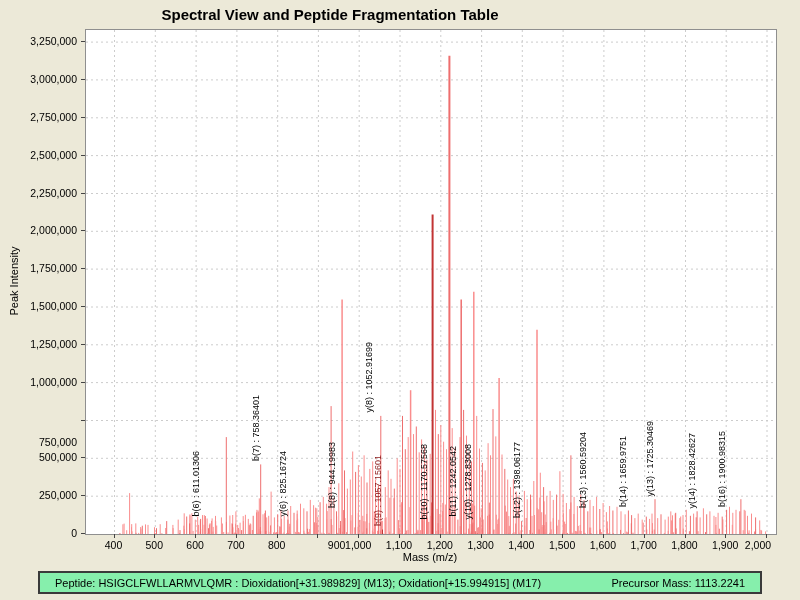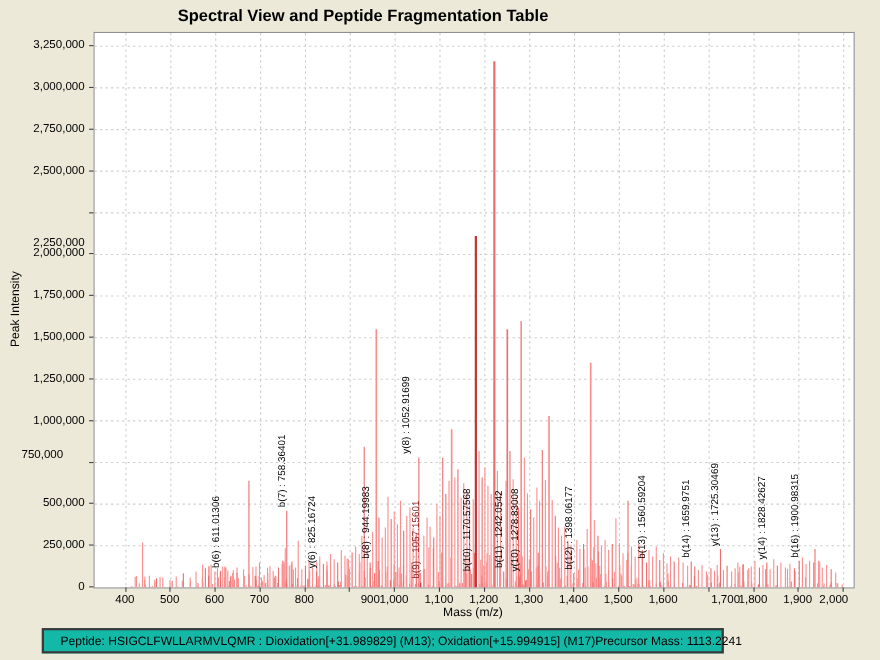--- a/index.html
+++ b/index.html
@@ -12,21 +12,21 @@
   .plot svg{position:absolute;left:0;top:0;display:block;}
   #labels{position:absolute;left:0;top:0;width:690px;height:504px;pointer-events:none;}
   .fragment-label{position:absolute;writing-mode:vertical-rl;transform:rotate(180deg);
         font-size:9px;line-height:10px;white-space:nowrap;color:#000;}
   .ytick-label{position:absolute;left:0;width:77px;text-align:right;font-size:10.5px;line-height:12px;}
   .xtick-label{position:absolute;width:56px;text-align:center;font-size:10.5px;top:539px;}
   .tickmark{position:absolute;background:#444;}
   .ylab{position:absolute;left:14px;top:281px;transform:translate(-50%,-50%) rotate(-90deg);
         font-size:11px;white-space:nowrap;}
   .xlab{position:absolute;left:85px;width:690px;text-align:center;top:551px;font-size:11px;}
-  .footer{position:absolute;left:38px;top:571px;width:620px;height:23px;background:#14b8a6;
+  .footer{position:absolute;left:38px;top:571px;width:724px;height:23px;background:#86efac;
         border:2px solid #3a3a3a;box-sizing:border-box;display:flex;align-items:center;
         justify-content:space-between;padding:0 15px;font-size:11px;white-space:nowrap;}
 </style>
 </head>
 <body>
 
 <div class="stage">
   <div class="title">Spectral View and Peptide Fragmentation Table</div>
   <div class="ylab">Peak Intensity</div>
   <div class="plot" id="plot">
@@ -677,47 +677,47 @@
     <div class="xtick-label" style="left: 411.8px;">1,200</div>
     <div class="tickmark" style="left: 480.6px; top: 534px; width: 1px; height: 4px;"></div>
     <div class="xtick-label" style="left: 452.6px;">1,300</div>
     <div class="tickmark" style="left: 521.3px; top: 534px; width: 1px; height: 4px;"></div>
     <div class="xtick-label" style="left: 493.3px;">1,400</div>
     <div class="tickmark" style="left: 562.1px; top: 534px; width: 1px; height: 4px;"></div>
     <div class="xtick-label" style="left: 534.1px;">1,500</div>
     <div class="tickmark" style="left: 602.9px; top: 534px; width: 1px; height: 4px;"></div>
     <div class="xtick-label" style="left: 574.9px;">1,600</div>
     <div class="tickmark" style="left: 643.7px; top: 534px; width: 1px; height: 4px;"></div>
-    <div class="xtick-label" style="left: 615.7px; margin-left: 16px;">1,700</div>
+    <div class="xtick-label" style="left: 615.7px;">1,700</div>
     <div class="tickmark" style="left: 684.5px; top: 534px; width: 1px; height: 4px;"></div>
     <div class="xtick-label" style="left: 656.5px;">1,800</div>
     <div class="tickmark" style="left: 725.2px; top: 534px; width: 1px; height: 4px;"></div>
     <div class="xtick-label" style="left: 697.2px;">1,900</div>
     <div class="tickmark" style="left: 766px; top: 534px; width: 1px; height: 4px;"></div>
     <div class="xtick-label" style="left: 730px;">2,000</div>
     <div class="tickmark" style="left: 81px; top: 533px; width: 4px; height: 1px;"></div>
     <div class="ytick-label" style="top: 527px;">0</div>
     <div class="tickmark" style="left: 81px; top: 495.2px; width: 4px; height: 1px;"></div>
     <div class="ytick-label" style="top: 489.2px;">250,000</div>
     <div class="tickmark" style="left: 81px; top: 457.3px; width: 4px; height: 1px;"></div>
     <div class="ytick-label" style="top: 451.3px;">500,000</div>
     <div class="tickmark" style="left: 81px; top: 419.5px; width: 4px; height: 1px;"></div>
-    <div class="ytick-label" style="top: 407px; text-align: center;">750,000</div>
+    <div class="ytick-label" style="top: 436px;">750,000</div>
     <div class="tickmark" style="left: 81px; top: 381.6px; width: 4px; height: 1px;"></div>
     <div class="ytick-label" style="top: 375.6px;">1,000,000</div>
     <div class="tickmark" style="left: 81px; top: 343.8px; width: 4px; height: 1px;"></div>
     <div class="ytick-label" style="top: 337.8px;">1,250,000</div>
     <div class="tickmark" style="left: 81px; top: 306px; width: 4px; height: 1px;"></div>
     <div class="ytick-label" style="top: 300px;">1,500,000</div>
     <div class="tickmark" style="left: 81px; top: 268.1px; width: 4px; height: 1px;"></div>
     <div class="ytick-label" style="top: 262.1px;">1,750,000</div>
     <div class="tickmark" style="left: 81px; top: 230.3px; width: 4px; height: 1px;"></div>
     <div class="ytick-label" style="top: 224.3px;">2,000,000</div>
     <div class="tickmark" style="left: 81px; top: 192.5px; width: 4px; height: 1px;"></div>
-    <div class="ytick-label" style="top: 186.5px; margin-top: 28px;">2,250,000</div>
+    <div class="ytick-label" style="top: 186.5px;">2,250,000</div>
     <div class="tickmark" style="left: 81px; top: 154.6px; width: 4px; height: 1px;"></div>
     <div class="ytick-label" style="top: 148.6px;">2,500,000</div>
     <div class="tickmark" style="left: 81px; top: 116.8px; width: 4px; height: 1px;"></div>
     <div class="ytick-label" style="top: 110.8px;">2,750,000</div>
     <div class="tickmark" style="left: 81px; top: 78.9px; width: 4px; height: 1px;"></div>
     <div class="ytick-label" style="top: 72.9px;">3,000,000</div>
     <div class="tickmark" style="left: 81px; top: 41.1px; width: 4px; height: 1px;"></div>
     <div class="ytick-label" style="top: 35.1px;">3,250,000</div>
   </div>
 

